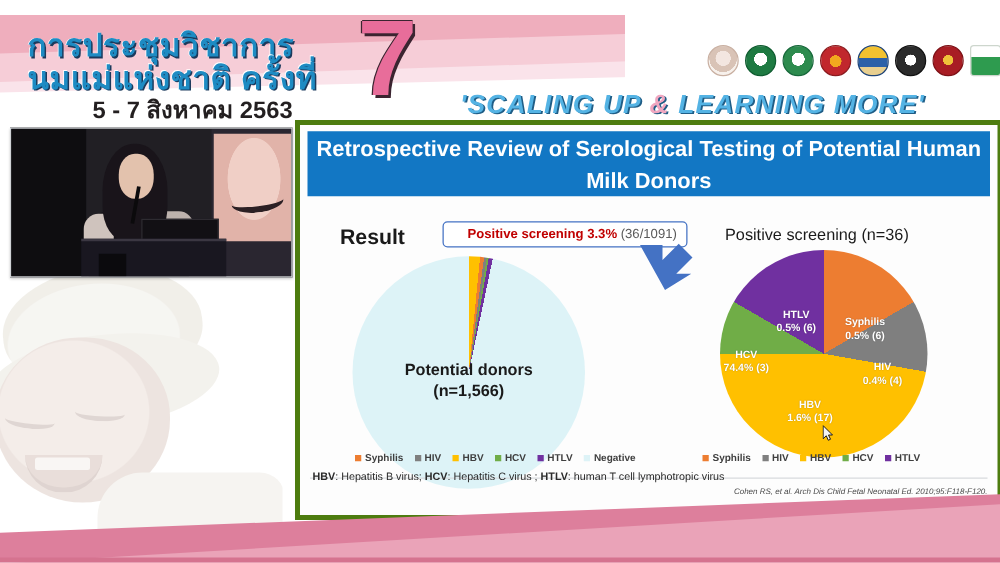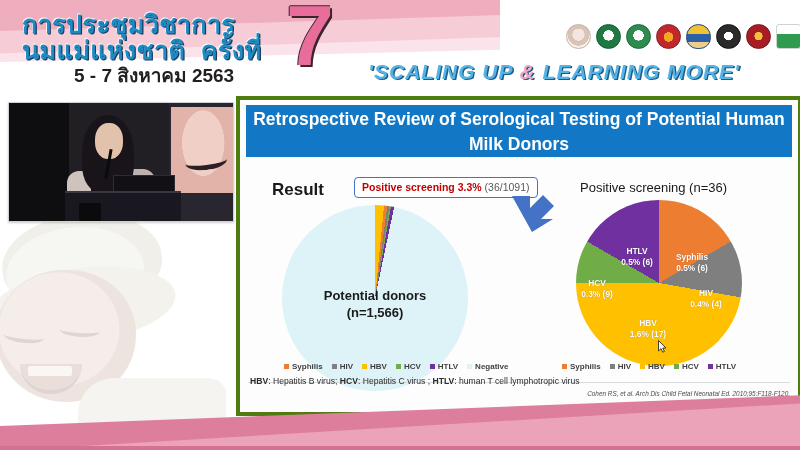--- a/index.html
+++ b/index.html
@@ -4,34 +4,34 @@
 <style>
   html,body{margin:0;padding:0;}
   body{
     width:800px;height:450px;overflow:hidden;
     font-family:"Liberation Sans",sans-serif;
     background:#ffffff;position:relative;
   }
   #stage{position:absolute;inset:0;background:#ffffff;}
 
   
-  .header{position:absolute;left:0;top:0;width:800px;height:95px;overflow:hidden;background:#ffffff;}
+  .header{position:absolute;left:0;top:12px;width:800px;height:95px;overflow:hidden;background:#ffffff;}
   .hdr-band-a{position:absolute;left:-40px;top:-28px;width:900px;height:58px;background:#efaebd;transform:rotate(-1.6deg);}
   .hdr-band-b{position:absolute;left:-40px;top:18px;width:900px;height:30px;background:#f6cdd7;transform:rotate(-1.8deg);}
   .hdr-band-c{position:absolute;left:-40px;top:40px;width:900px;height:18px;background:#fae3ea;transform:rotate(-1.9deg);}
   .hdr-white{position:absolute;left:-40px;top:52px;width:900px;height:60px;background:#ffffff;transform:rotate(-1.4deg);}
   .hdr-right-fade{position:absolute;right:0;top:0;width:300px;height:70px;background:#ffffff;}
 
   .th-line1,.th-line2{
     position:absolute;left:22px;font-weight:bold;color:#1e8bc3;
     -webkit-text-stroke:0px;letter-spacing:.5px;white-space:nowrap;
     text-shadow:1.2px 1.2px 0 #1b3a5c,-0.6px -0.6px 0 #ffffff;
   }
   .th-line1{top:4px;font-size:25px;}
-  .th-line2{top:30px;font-size:25px;font-family:Liberation Mono, monospace;}
+  .th-line2{top:30px;font-size:25px;}
   .th-date{position:absolute;left:74px;top:60px;font-size:19px;font-weight:bold;color:#231f20;white-space:nowrap;text-align:center;}
 
   .big7{
     position:absolute;left:286px;top:-8px;font-size:86px;font-weight:bold;
     color:#e86d9a;line-height:1;
     text-shadow:2px 2px 0 #3b2430,-1px 0 0 #3b2430,0 -1px 0 #3b2430;
     font-family:"Liberation Sans",sans-serif;
   }
 
   .tagline{
@@ -92,21 +92,21 @@
   .slide{position:absolute;left:236px;top:96px;width:558px;height:312px;background:#fdfdfd;
     border:4px solid #4d7c0f;}
   .slide-title{position:absolute;left:6px;top:5px;width:546px;height:52px;background:#1277c4;
     color:#ffffff;font-size:17.5px;font-weight:bold;line-height:25px;text-align:center;
     padding-top:2px;box-sizing:border-box;}
 
   .result-label{position:absolute;left:32px;top:80px;font-size:17px;font-weight:bold;color:#1a1a1a;
     text-underline-offset:3px;}
 
   .callout{position:absolute;left:114px;top:77px;border:1.4px solid #4472c4;border-radius:4px;
-    background:#ffffff;padding:3px 7px 4px 7px;white-space:nowrap;font-size:10.5px;}
+    background:#ffffff;padding:3px 7px 4px 19px;white-space:nowrap;font-size:10.5px;}
   .callout .ttl{color:#c00000;font-weight:bold;}
   .callout .frac{color:#595959;}
 
   .arrow{position:absolute;left:270px;top:92px;width:46px;height:42px;}
 
   
   .pie1-wrap{position:absolute;left:42px;top:105px;width:186px;height:186px;}
   .pie1{position:absolute;inset:0;border-radius:50%;
     background:conic-gradient(
       #ffc000 0deg 5.6deg,
@@ -252,21 +252,21 @@
       <div class="sl-lbl sl-hiv">
         <div>HIV</div>
         <div>0.4% (4)</div>
       </div>
       <div class="sl-lbl sl-hbv">
         <div>HBV</div>
         <div>1.6% (17)</div>
       </div>
       <div class="sl-lbl sl-hcv">
         <div>HCV</div>
-        <div>0.3% (9)</div>
+        <div>74.4% (3)</div>
       </div>
       <div class="sl-lbl sl-htlv">
         <div>HTLV</div>
         <div>0.5% (6)</div>
       </div>
     </div>
 
     <svg class="cursor" viewBox="0 0 9 13">
       <path d="M0.5 0.5 L0.5 11 L3 8.6 L4.6 12.2 L6.4 11.4 L4.8 8 L8 8 Z" fill="#f4f4f4" stroke="#1a1a1a" stroke-width="0.8"></path>
     </svg>

